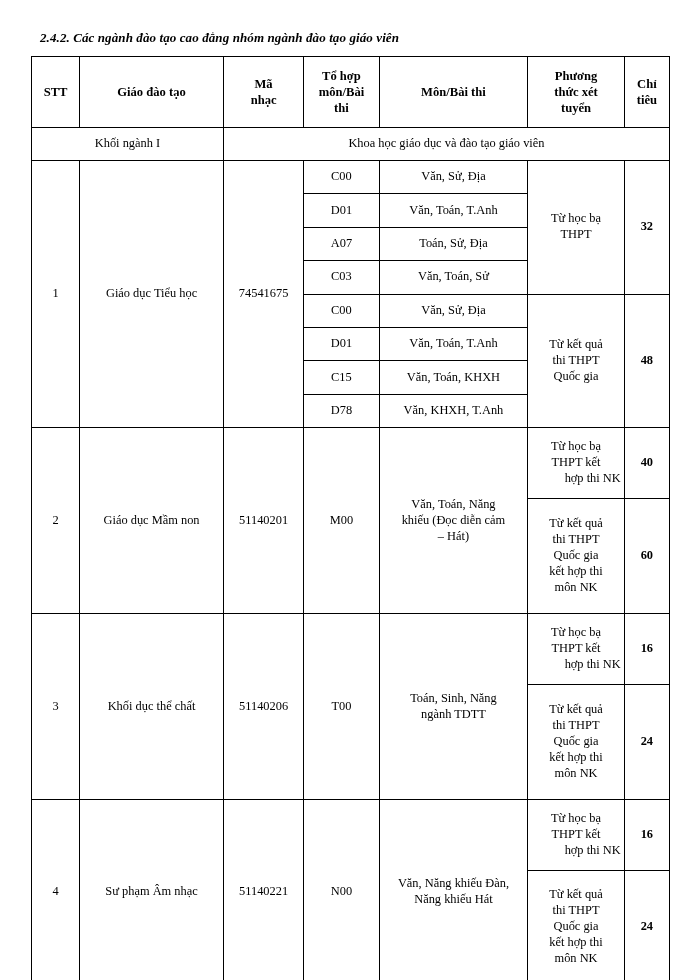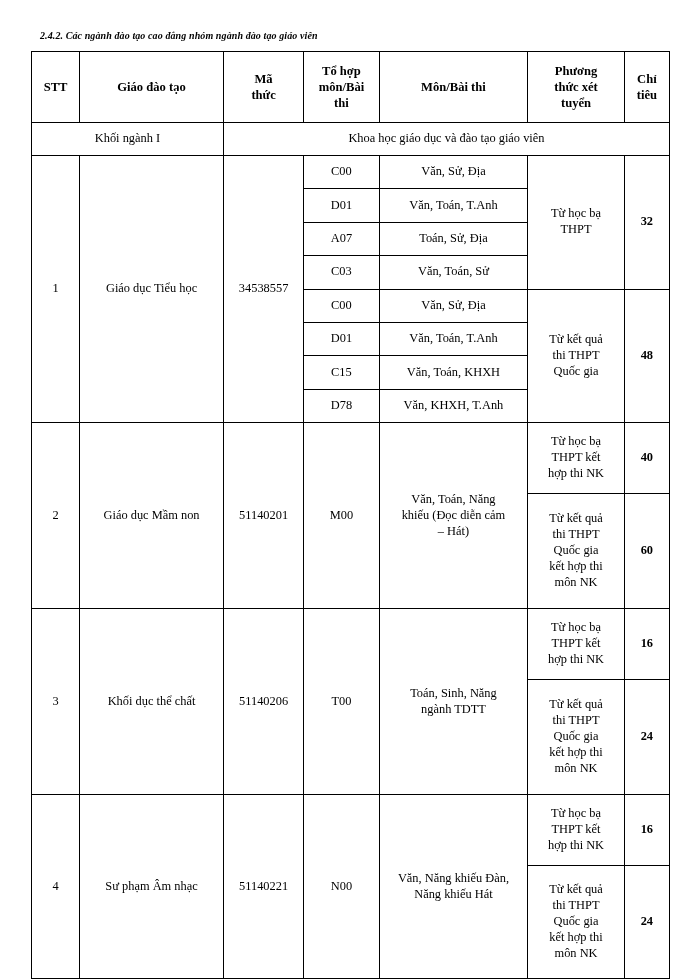--- a/index.html
+++ b/index.html
@@ -16,21 +16,21 @@
     overflow: hidden;
   }
   .page {
     width: 700px;
     height: 980px;
     box-sizing: border-box;
     padding: 0;
     position: relative;
   }
   .doc-title {
-    font-size: 10px;
+    font-size: 13px;
     font-weight: bold;
     font-style: italic;
     margin: 0;
     padding: 30px 0 10px 40px;
     letter-spacing: 0.1px;
     white-space: nowrap;
   }
   table.adm {
     border-collapse: collapse;
     table-layout: fixed;
@@ -59,21 +59,21 @@
   .c-ptxt  { width: 96px; }
   .c-chi   { width: 45px; }
 
   .block-row td {
     font-weight: normal;
     text-align: left;
     padding-left: 9px;
     height: 28px;
   }
   .sub-row td { height: 28.4px; }
-  .nowrapish { white-space: nowrap; }
+  .nowrapish { white-space: nowrap; text-align: right; }
   .num { font-weight: bold; }
 </style>
 </head>
 <body>
 
 <div class="page">
 
   <div class="doc-title">2.4.2. Các ngành đào tạo cao đẳng nhóm ngành đào tạo giáo viên</div>
 
   <table class="adm">
@@ -86,21 +86,21 @@
         <col class="c-ptxt">
         <col class="c-chi">
     </colgroup>
 
     <thead>
       <tr>
         <th>STT</th>
         <th>Giáo đào tạo</th>
         <th>
           <div>Mã</div>
-          <div>thức</div>
+          <div>nhạc</div>
         </th>
         <th>
           <div>Tổ hợp</div>
           <div>môn/Bài</div>
           <div>thi</div>
         </th>
         <th>Môn/Bài thi</th>
         <th>
           <div>Phương</div>
           <div>thức xét</div>
@@ -116,21 +116,21 @@
     <tbody>
 
       <tr class="block-row">
         <td colspan="2">Khối ngành I</td>
         <td colspan="5">Khoa học giáo dục và đào tạo giáo viên</td>
       </tr>
 
       <tr class="sub-row">
         <td rowspan="8">1</td>
         <td rowspan="8">Giáo dục Tiểu học</td>
-        <td rowspan="8">34538557</td>
+        <td rowspan="8">74541675</td>
         <td>C00</td>
         <td>Văn, Sử, Địa</td>
         <td rowspan="4">
           <div>Từ học bạ</div>
           <div>THPT</div>
         </td>
         <td rowspan="4" class="num">32</td>
       </tr>
       <tr class="sub-row">
         <td>D01</td>

